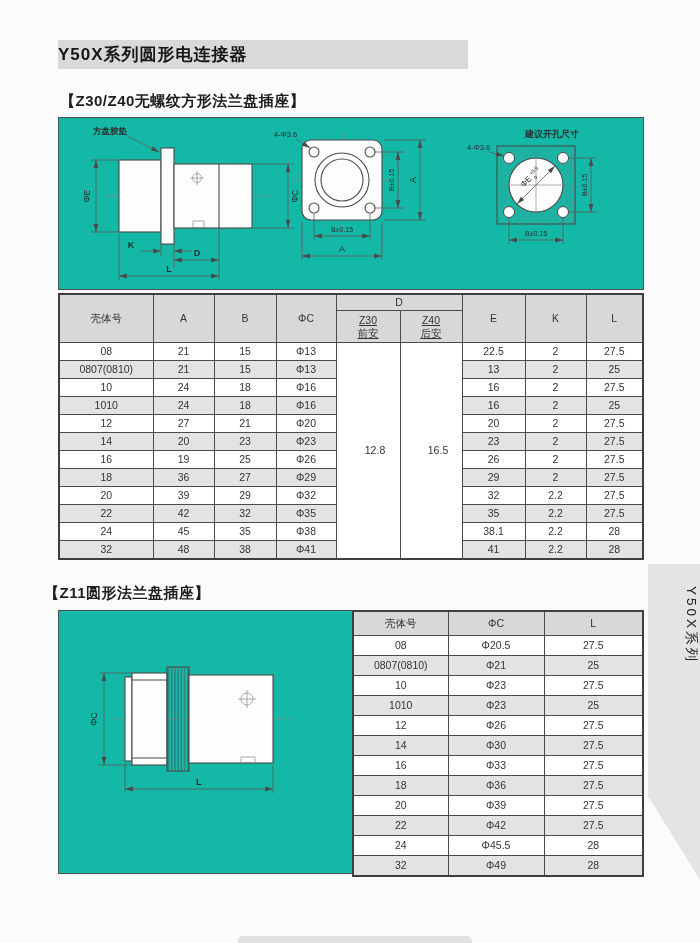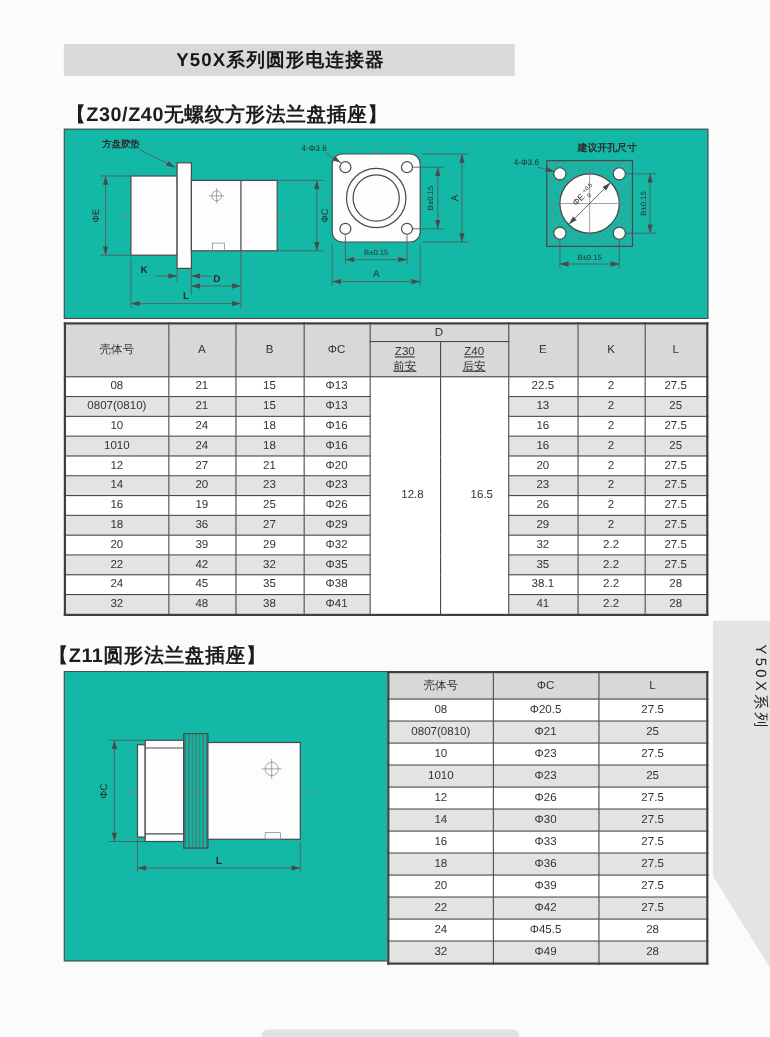--- a/index.html
+++ b/index.html
@@ -7,25 +7,25 @@
     width:700px;height:943px;position:relative;overflow:hidden;
     background:#fbfbfb;
     font-family:"Liberation Sans","DejaVu Sans",sans-serif;
     color:#2e2e2e;
   }
   .abs{position:absolute;}
   
   .title-bar{
     left:58px;top:40px;width:410px;height:29px;
     background:#d9d9d9;
-    display:flex;align-items:center;justify-content:center;
+    display:flex;align-items:center;justify-content:flex-start;
     padding-right:16px;box-sizing:border-box;
   }
   .title-bar span{font-size:17px;font-weight:bold;color:#161616;letter-spacing:1px;}
-  .sec-head{font-size:18px;font-weight:bold;color:#1d1d1d;letter-spacing:.5px;}
+  .sec-head{font-size:15px;font-weight:bold;color:#1d1d1d;letter-spacing:.5px;}
   .draw-box{background:#14b8a6;border:1.2px solid #4f4f4f;}
   
   table.dim{
     border-collapse:collapse;table-layout:fixed;
     border:2px solid #3f3f3f;background:#fff;
     font-size:10.5px;color:#333;
   }
   table.dim th,table.dim td{
     border:1px solid #4a4a4a;text-align:center;vertical-align:middle;
     padding:0 2px;font-weight:normal;line-height:1.15;

